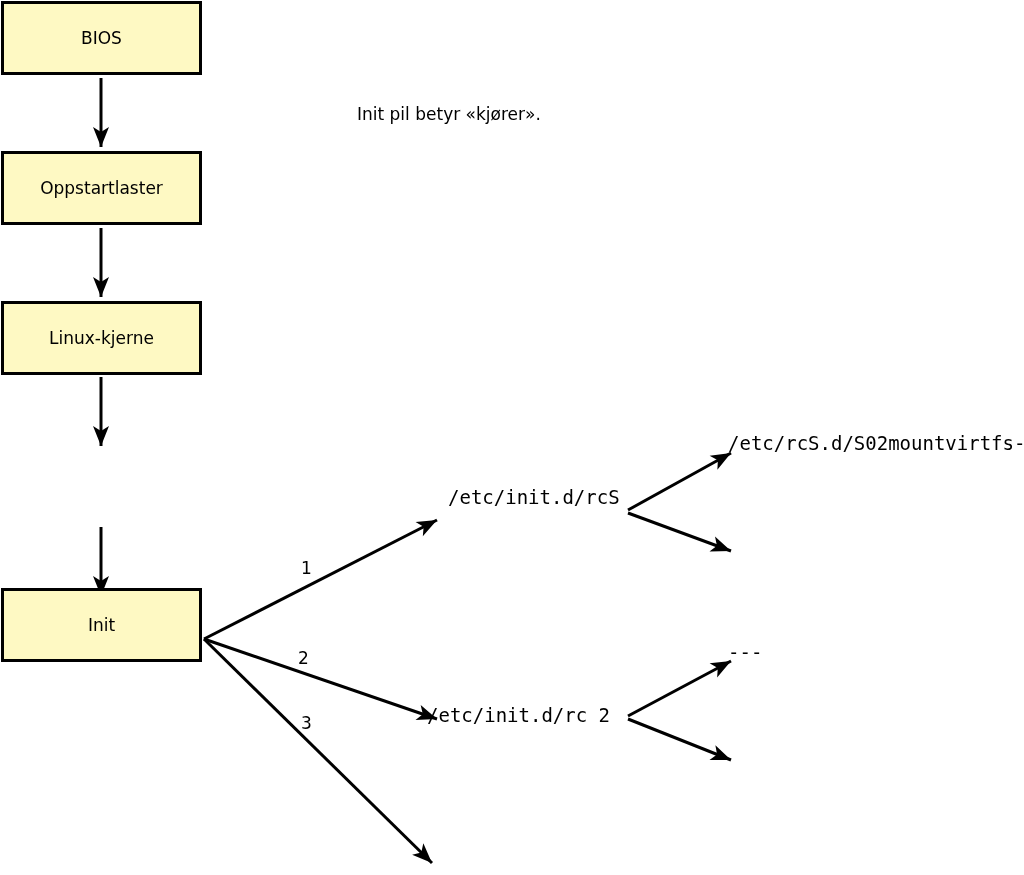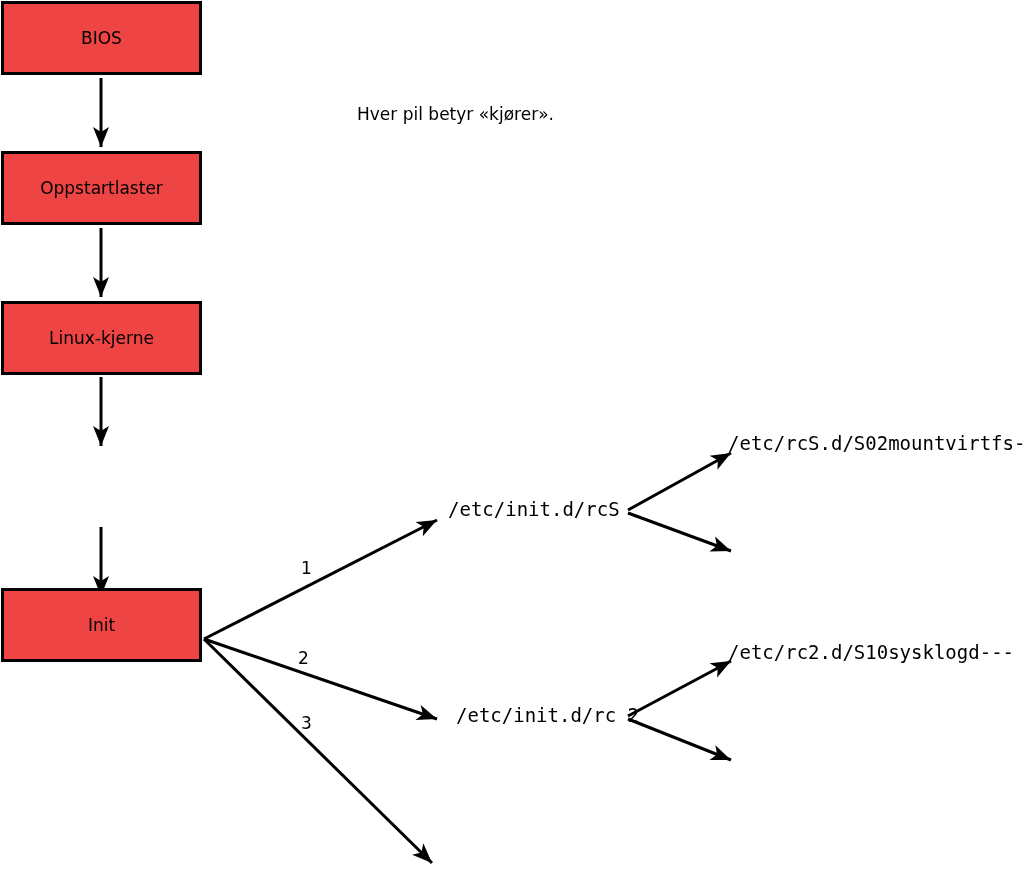--- a/index.html
+++ b/index.html
@@ -9,21 +9,21 @@
     background:#fff;
     font-family:"DejaVu Sans",sans-serif;
     color:#000;
     overflow:hidden;
   }
   #arrows{position:absolute;left:0;top:0;width:1024px;height:875px;}
   .box{
     position:absolute;
     left:1px;width:195px;height:68px;
     border:3px solid #000;
-    background:#ef4444;
+    background:#fef9c3;
     display:flex;align-items:center;justify-content:center;
     font-size:17px;
   }
   .note{
     position:absolute;left:357px;top:104px;
     font-size:17px;white-space:pre;
   }
   .branch-num{
     position:absolute;font-size:17px;
   }
@@ -62,50 +62,49 @@
       <line x1="204" y1="639" x2="437" y2="719" marker-end="url(#arw)"></line>
       <line x1="204" y1="639" x2="432" y2="863" marker-end="url(#arw)"></line>
 
       <line x1="628" y1="510" x2="731" y2="453" marker-end="url(#arw)"></line>
       <line x1="628" y1="513" x2="731" y2="551" marker-end="url(#arw)"></line>
       <line x1="628" y1="716" x2="731" y2="661" marker-end="url(#arw)"></line>
       <line x1="628" y1="719" x2="731" y2="760" marker-end="url(#arw)"></line>
     </g>
   </svg>
 
-  <div class="note">Hver pil betyr «kjører».</div>
+  <div class="note">Init pil betyr «kjører».</div>
 
   <div class="box" style="top:1px">
       <span>BIOS</span>
     </div>
   <div class="box" style="top:301px">
       <span>Linux-kjerne</span>
     </div>
   <div class="box" style="top:151px">
       <span>Oppstartlaster</span>
     </div>
   <div class="box" style="top:588px">
       <span>Init</span>
     </div>
 
   <span class="branch-num" style="left:301px;top:558px">1</span>
   <span class="branch-num" style="left:298px;top:648px">2</span>
   <span class="branch-num" style="left:301px;top:713px">3</span>
 
-  <span class="mono" style="left:448px;top:498px">/etc/init.d/rcS</span>
-  <span class="mono" style="left:456px;top:704px">/etc/init.d/rc 2</span>
+  <span class="mono" style="left:448px;top:486px">/etc/init.d/rcS</span>
+  <span class="mono" style="left:427px;top:704px">/etc/init.d/rc 2</span>
   <span class="mono" style="left:448px;top:897px">getty</span>
 
   <div class="child-list" style="top:430px">
     <span>/etc/rcS.d/S02mountvirtfs</span>
     <span>-</span>
     <span>-</span>
     <span>-</span>
   </div>
 
   <div class="child-list" style="top:639px">
-    <span>/etc/rc2.d/S10sysklogd</span>
     <span>-</span>
     <span>-</span>
     <span>-</span>
   </div>
 
 </div>
 
 </body></html>

